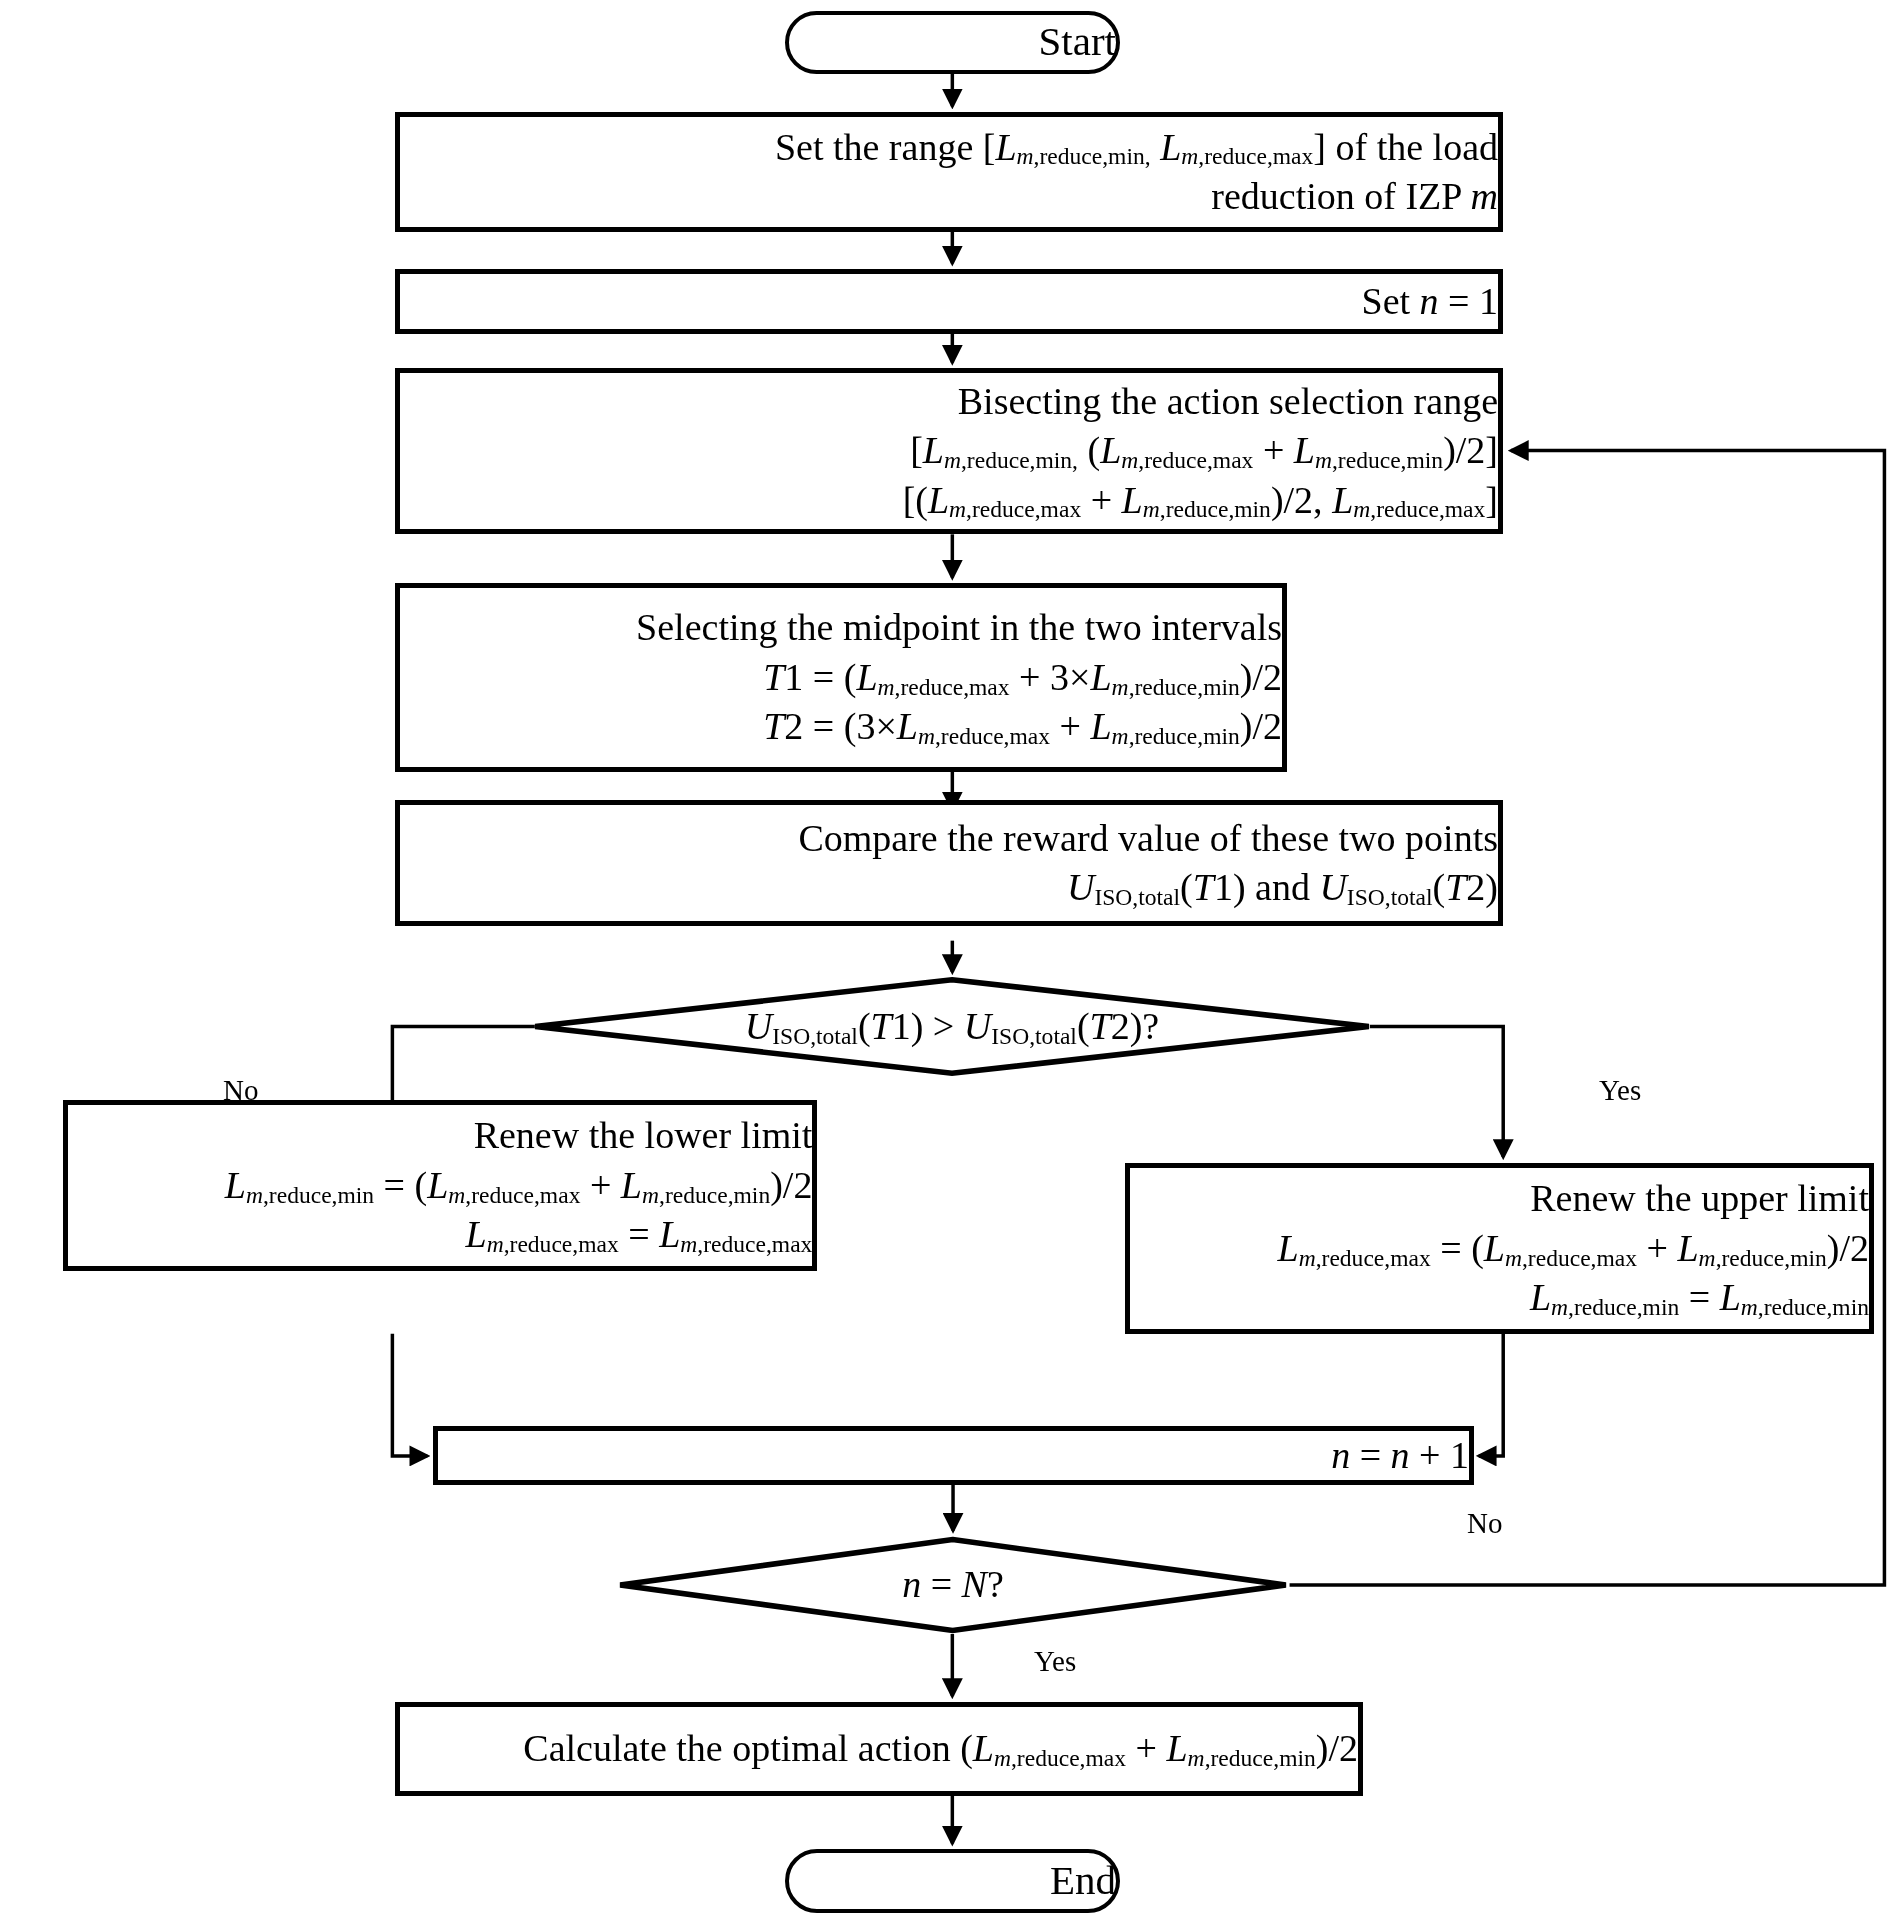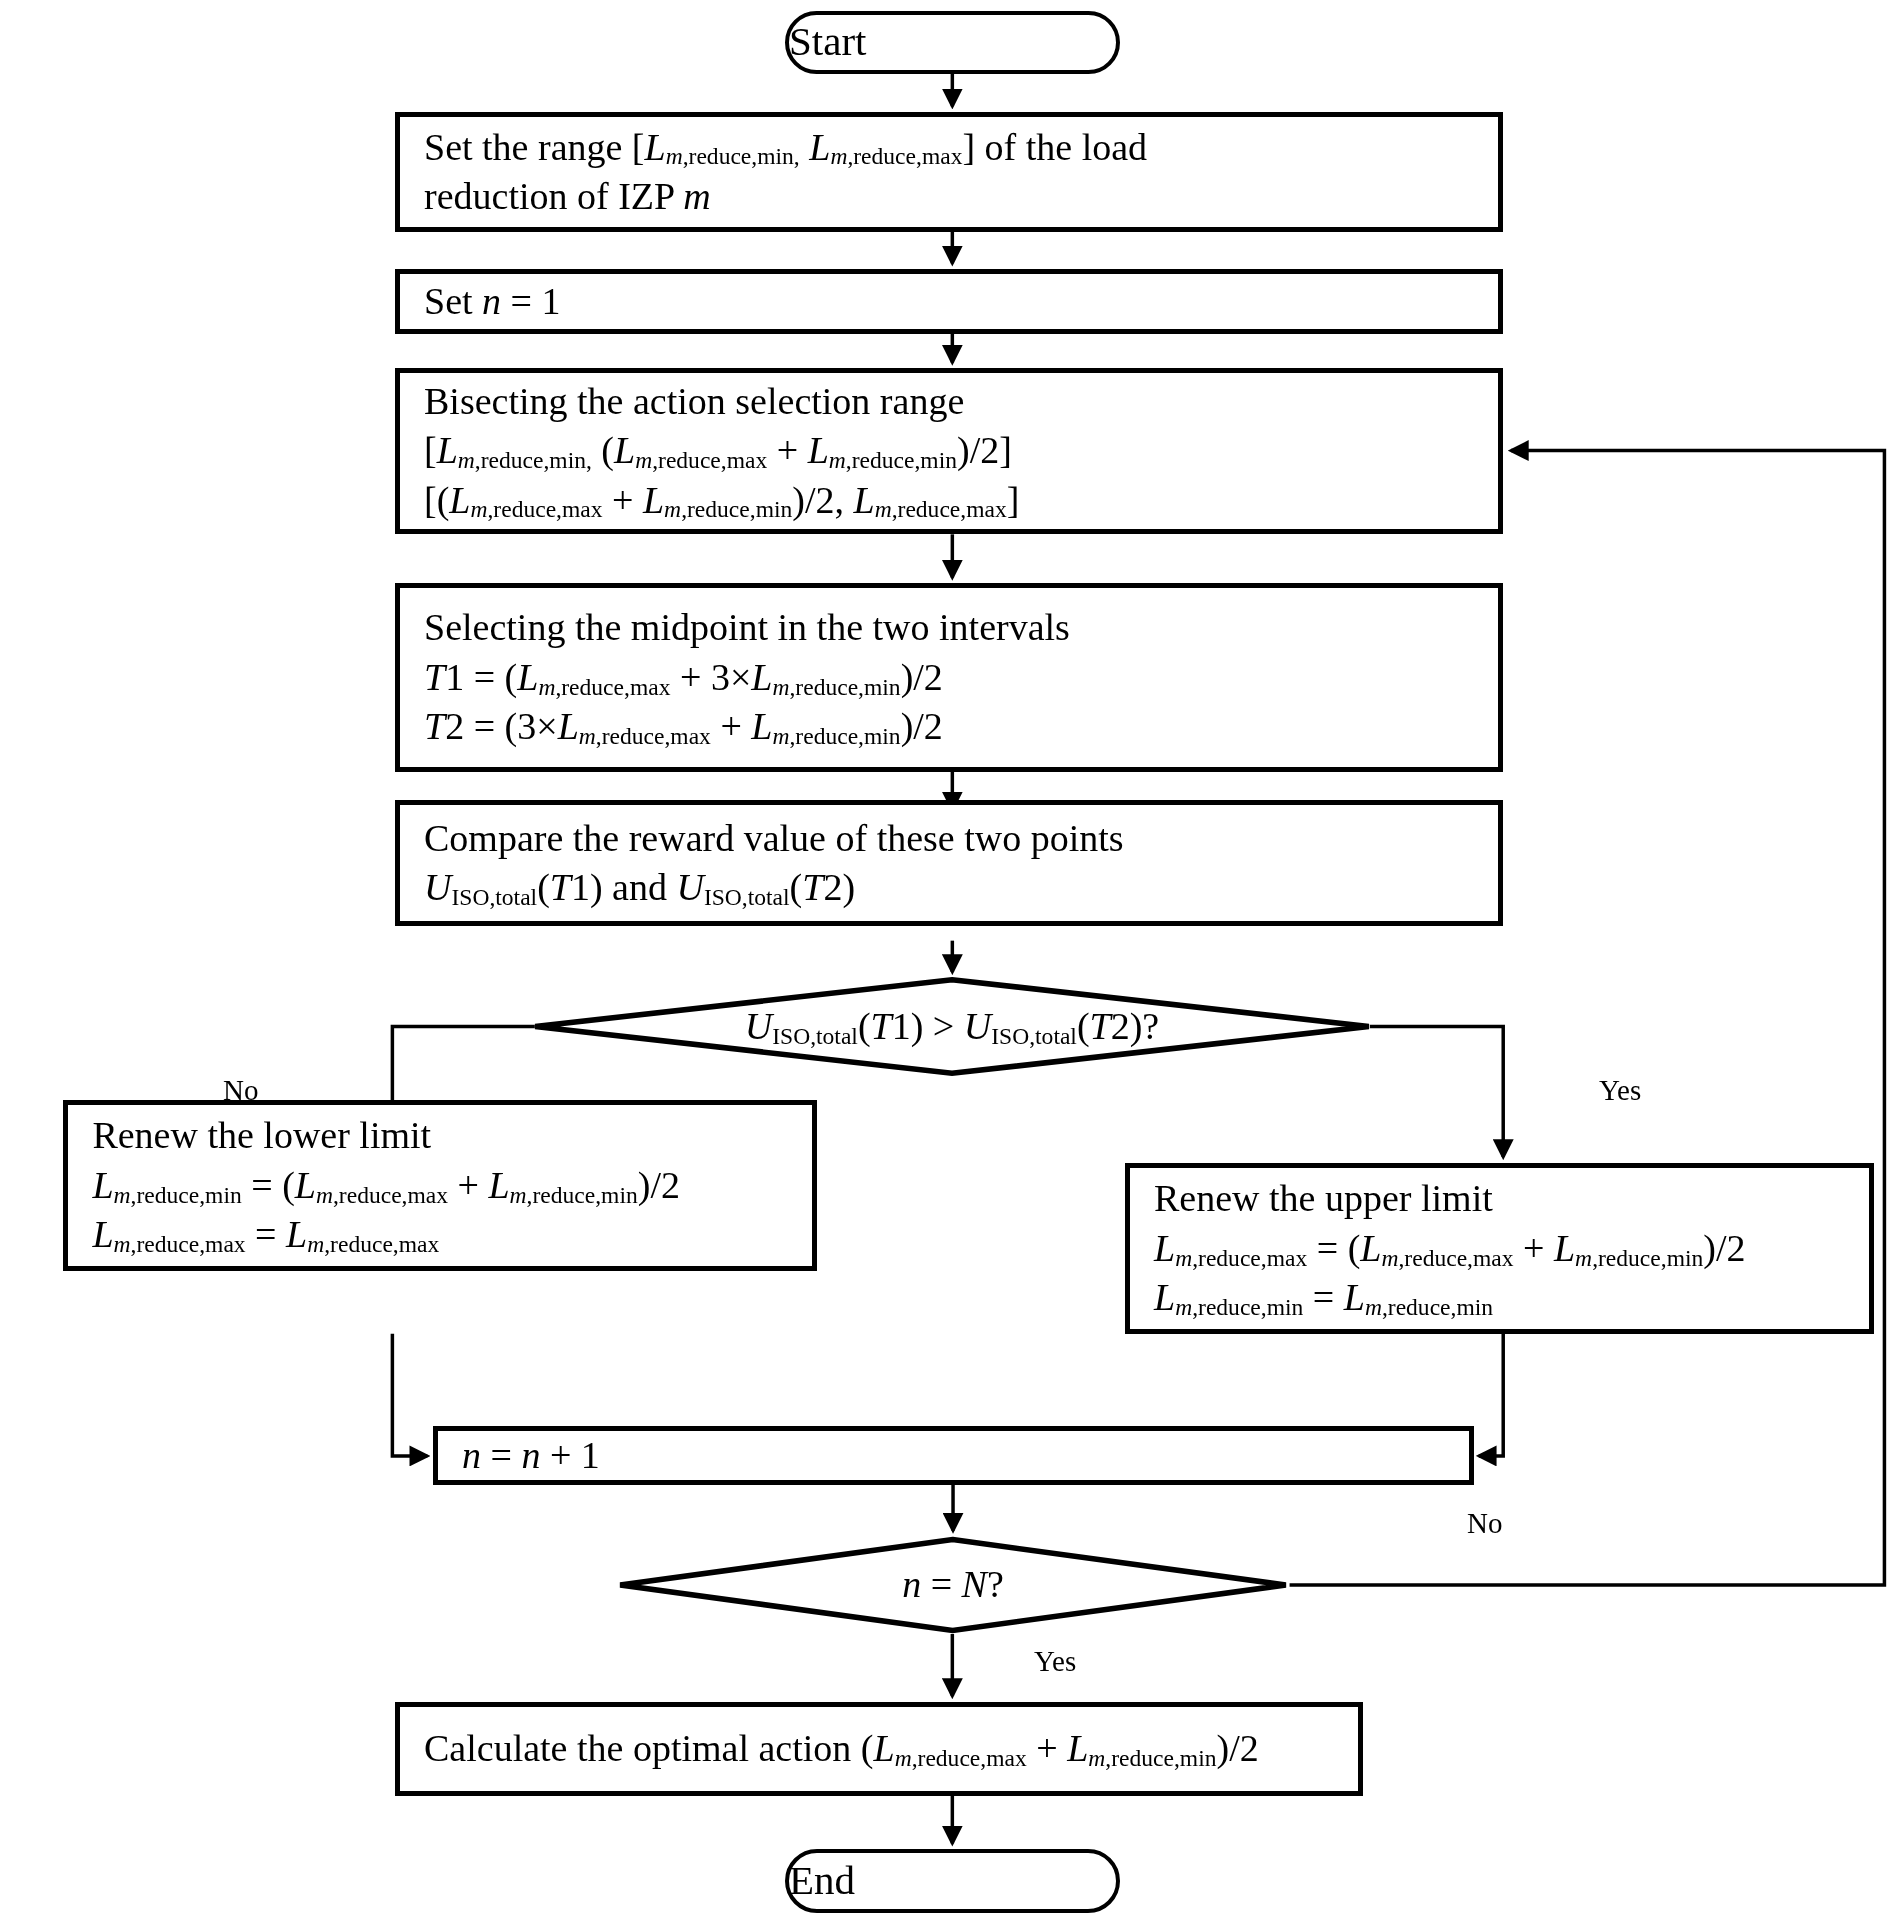--- a/index.html
+++ b/index.html
@@ -1,21 +1,21 @@
 <!DOCTYPE html>
 <html style="font-size:11.2px"><head>
 <meta charset="utf-8">
 <style>
   html,body{margin:0;padding:0;background:#ffffff;}
   .canvas{position:relative;width:1897px;height:1926px;background:#ffffff;
           font-family:"Liberation Serif",serif;color:#000;overflow:hidden;}
   .connectors{position:absolute;left:0;top:0;z-index:1;}
   .connectors polyline{fill:none;stroke:#000;stroke-width:5;}
   .node{position:absolute;z-index:2;box-sizing:border-box;display:flex;flex-direction:column;
-        align-items:flex-start;justify-content:center;text-align:center;
+        align-items:flex-end;justify-content:center;text-align:center;
         font-size:38px;line-height:1.3;}
   .rect{background:#fff;border:5.6px solid #000;padding-left:24px;}
   .pill{background:#fff;border:4.9px solid #000;border-radius:42px;font-size:41px;}
   .diamond{background:transparent;border:none;}
   .dshape{position:absolute;left:0;top:0;}
   .dshape polygon{fill:#fff;stroke:#000;stroke-width:8;}
   .dtext{position:relative;width:100%;text-align:center;}
   .flabel{position:absolute;z-index:3;font-size:29px;}
   .tline{white-space:nowrap;}
   .seg-t{font-style:normal;}
@@ -62,21 +62,21 @@
   <div class="node rect" style="left:395px;top:269px;width:1108px;height:65px;">
       <div class="tline"><span class="seg-t">Set </span><span class="seg-v">n</span><span class="seg-t"> = 1</span></div>
     </div>
 
   <div class="node rect" style="left:395px;top:368px;width:1108px;height:166px;">
       <div class="tline"><span class="seg-t">Bisecting the action selection range</span></div>
       <div class="tline"><span class="seg-t">[</span><span class="seg-v">L</span><span class="seg-vs">m</span><span class="seg-ts">,reduce,min,</span><span class="seg-t"> (</span><span class="seg-v">L</span><span class="seg-vs">m</span><span class="seg-ts">,reduce,max</span><span class="seg-t"> + </span><span class="seg-v">L</span><span class="seg-vs">m</span><span class="seg-ts">,reduce,min</span><span class="seg-t">)/2]</span></div>
       <div class="tline"><span class="seg-t">[(</span><span class="seg-v">L</span><span class="seg-vs">m</span><span class="seg-ts">,reduce,max</span><span class="seg-t"> + </span><span class="seg-v">L</span><span class="seg-vs">m</span><span class="seg-ts">,reduce,min</span><span class="seg-t">)/2, </span><span class="seg-v">L</span><span class="seg-vs">m</span><span class="seg-ts">,reduce,max</span><span class="seg-t">]</span></div>
     </div>
 
-  <div class="node rect" style="left:395px;top:583px;width:1108px;height:189px;">
+  <div class="node rect" style="left:395px;top:583px;width:892px;height:189px;">
       <div class="tline"><span class="seg-t">Selecting the midpoint in the two intervals</span></div>
       <div class="tline"><span class="seg-v">T</span><span class="seg-t">1 = (</span><span class="seg-v">L</span><span class="seg-vs">m</span><span class="seg-ts">,reduce,max</span><span class="seg-t"> + 3×</span><span class="seg-v">L</span><span class="seg-vs">m</span><span class="seg-ts">,reduce,min</span><span class="seg-t">)/2</span></div>
       <div class="tline"><span class="seg-v">T</span><span class="seg-t">2 = (3×</span><span class="seg-v">L</span><span class="seg-vs">m</span><span class="seg-ts">,reduce,max</span><span class="seg-t"> + </span><span class="seg-v">L</span><span class="seg-vs">m</span><span class="seg-ts">,reduce,min</span><span class="seg-t">)/2</span></div>
     </div>
 
   <div class="node rect" style="left:395px;top:800px;width:1108px;height:126px;">
       <div class="tline"><span class="seg-t">Compare the reward value of these two points</span></div>
       <div class="tline"><span class="seg-v">U</span><span class="seg-ts">ISO,total</span><span class="seg-t">(</span><span class="seg-v">T</span><span class="seg-t">1) and </span><span class="seg-v">U</span><span class="seg-ts">ISO,total</span><span class="seg-t">(</span><span class="seg-v">T</span><span class="seg-t">2)</span></div>
     </div>
 

